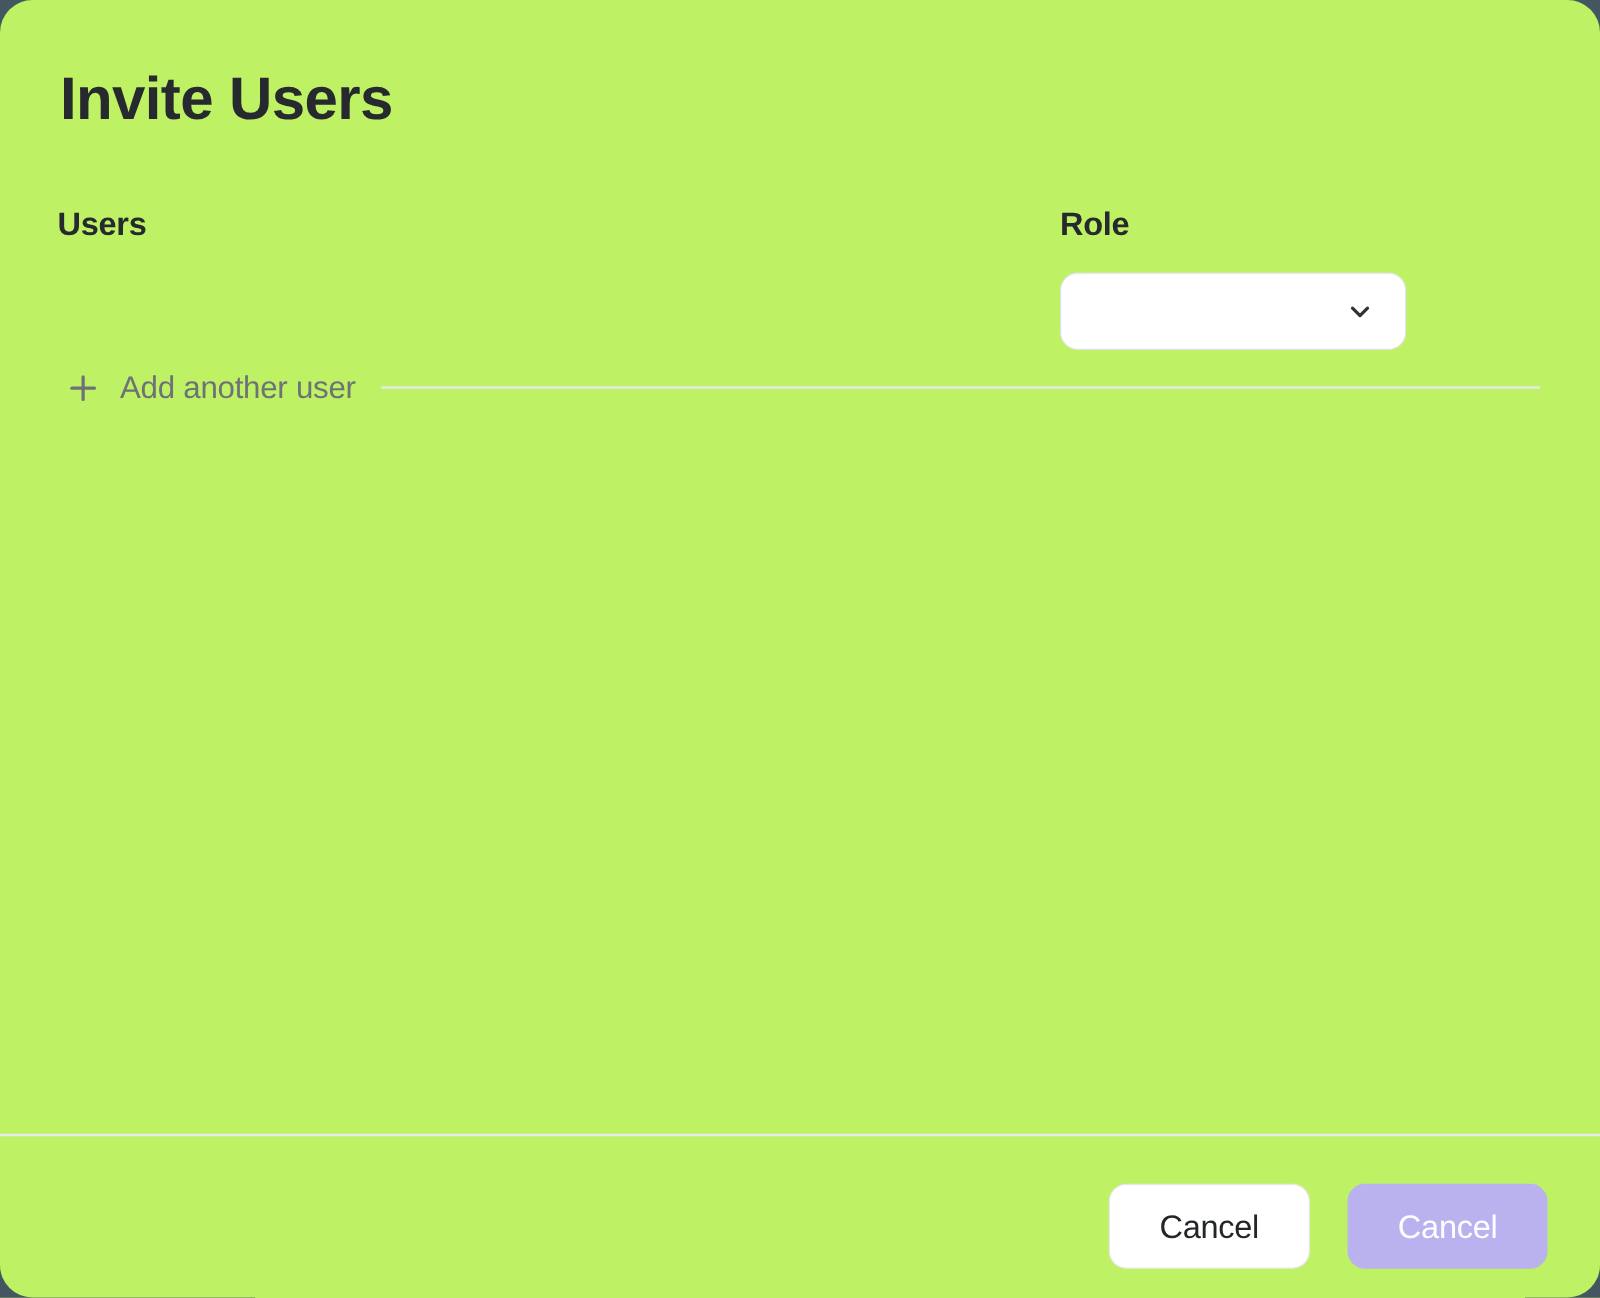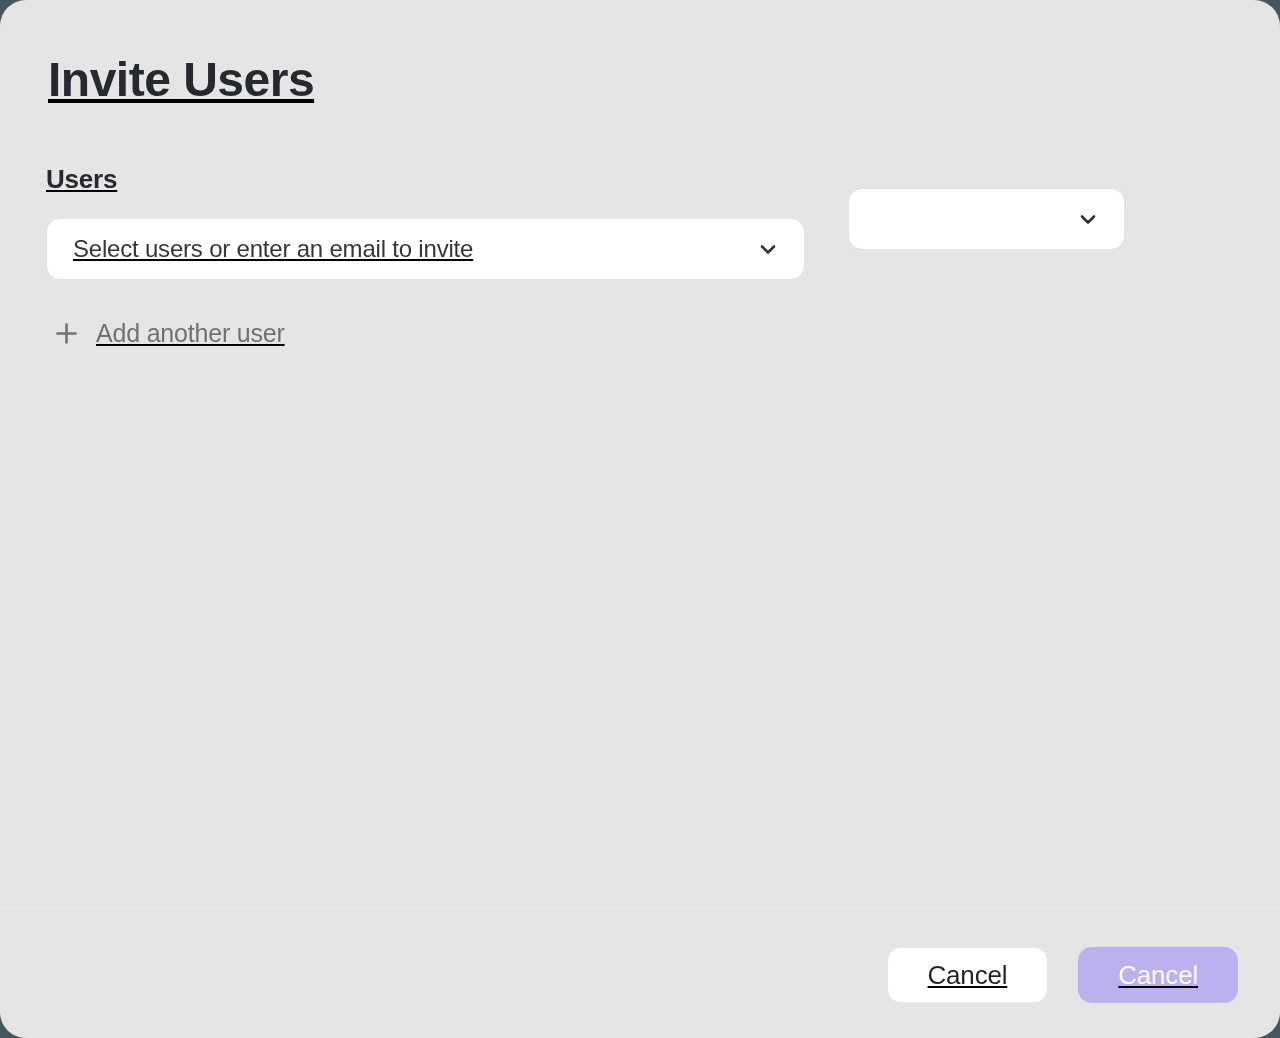--- a/index.html
+++ b/index.html
@@ -5,23 +5,23 @@
   * { box-sizing: border-box; margin: 0; padding: 0; }
   html, body {
     width: 1280px; height: 1038px;
     font-family: "Liberation Sans", sans-serif;
     background: #44565f;
     overflow: hidden;
   }
   .modal {
     position: absolute; inset: 0;
     width: 1280px; height: 1038px;
-    background: #e5e5e5;
+    background: #bef264;
     border-radius: 26px;
-    display: flex; flex-direction: column; text-decoration: underline;
+    display: flex; flex-direction: column;
   }
   .modal-body {
     padding: 0 46px;
     flex: 1;
     display: flex; flex-direction: column;
   }
   .modal-title {
     margin-top: 52px;
     margin-left: 2px;
     font-size: 48px;
@@ -60,21 +60,21 @@
     font-size: 24px;
     color: #33373b;
     letter-spacing: -0.2px;
     white-space: nowrap;
     overflow: hidden;
   }
   .chevron { flex: 0 0 auto; display: block; }
   .add-user-row {
     display: flex;
     align-items: center;
-    margin-top: 38px;
+    margin-top: 15px;
     margin-left: 10px;
   }
   .add-user-btn {
     display: flex;
     align-items: center;
     gap: 19px;
     background: none;
     border: none;
     cursor: pointer;
     font-family: "Liberation Sans", sans-serif;
@@ -96,21 +96,21 @@
     margin-top: auto;
     border-top: 2px solid #e9e9e9;
     height: 131px;
     display: flex;
     align-items: flex-start;
     justify-content: flex-end;
     gap: 30px;
     padding: 38px 42px 0 0;
   }
   .btn {
-    height: 56px;
+    height: 68px;
     min-width: 158px;
     padding: 0 40px;
     border-radius: 14px;
     font-family: "Liberation Sans", sans-serif;
     font-size: 26px;
     letter-spacing: -0.2px;
     cursor: pointer;
   }
   .btn-cancel {
     background: #ffffff;
@@ -131,29 +131,24 @@
 
 <div class="modal">
   <div class="modal-body">
 
     <h1 class="modal-title">Invite Users</h1>
 
     <div class="form-row">
 
       <div class="field-col-user">
         <div class="field-label">Users</div>
-        <div class="select-box">
-          <span class="select-text">Select users or enter an email to invite</span>
-          <svg class="chevron" width="24" height="24" viewBox="0 0 24 24">
-            <polyline points="6,9.5 12,15.5 18,9.5" fill="none" stroke="#2f3237" stroke-width="2.6" stroke-linecap="round" stroke-linejoin="round"></polyline>
-          </svg>
-        </div>
       </div>
 
       <div class="field-col-role">
+        <div class="field-label">Role</div>
         <div class="select-box">
           <span class="select-text"></span>
           <svg class="chevron" width="24" height="24" viewBox="0 0 24 24">
             <polyline points="6,9.5 12,15.5 18,9.5" fill="none" stroke="#2f3237" stroke-width="2.6" stroke-linecap="round" stroke-linejoin="round"></polyline>
           </svg>
         </div>
       </div>
 
     </div>
 

